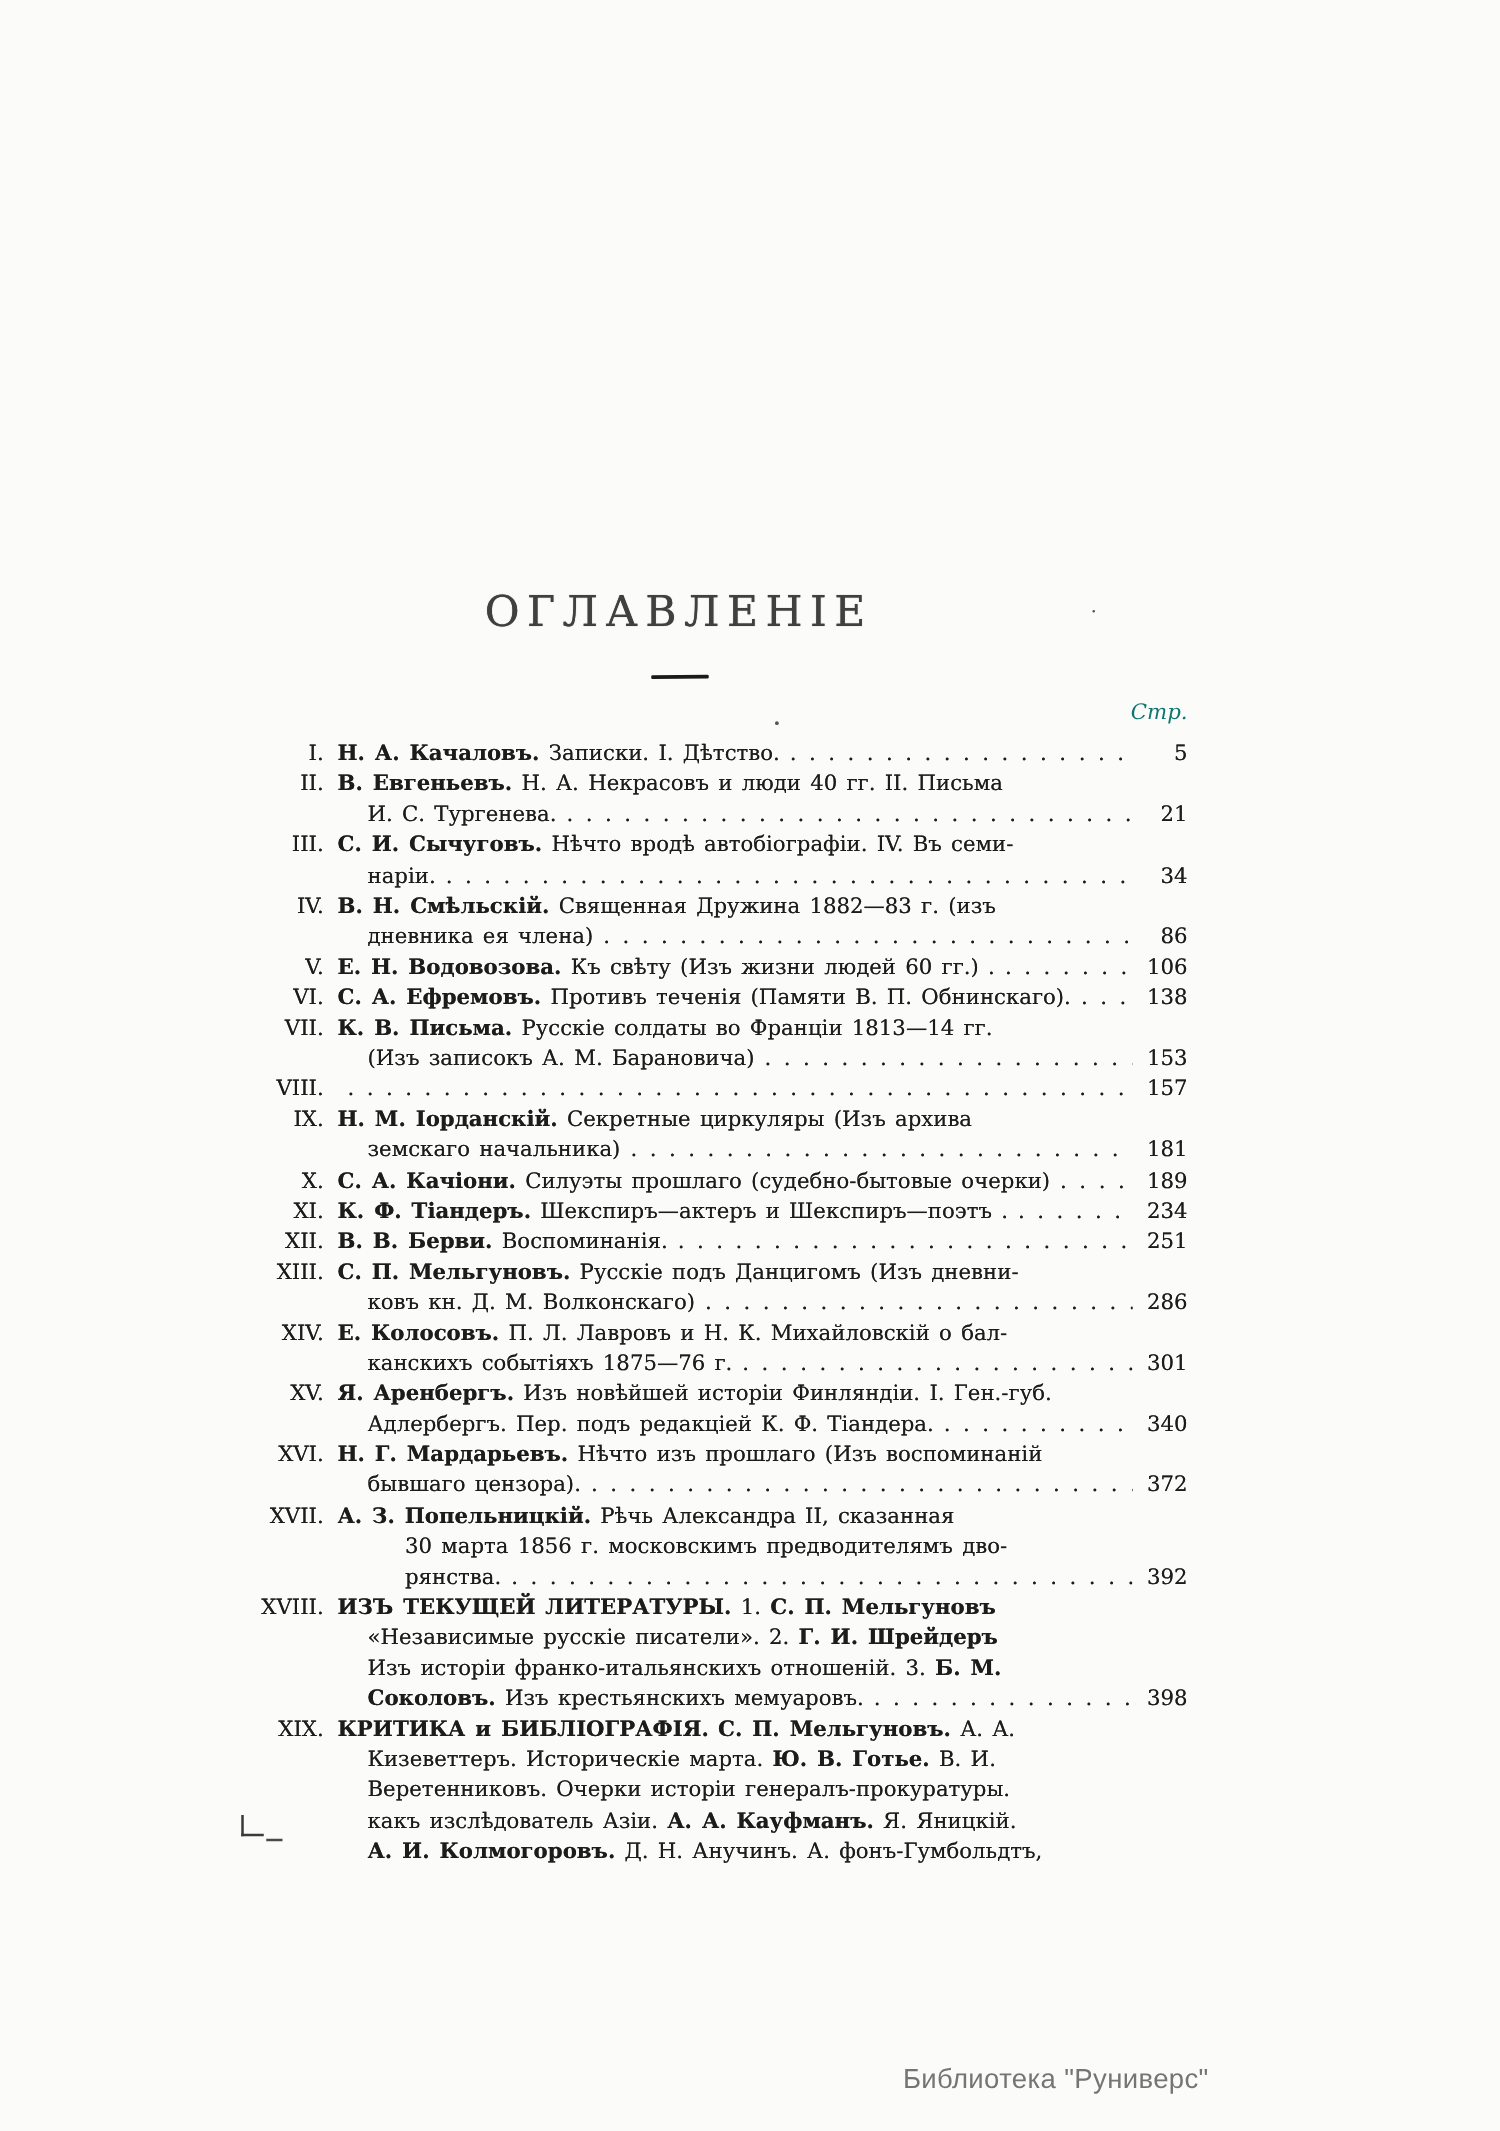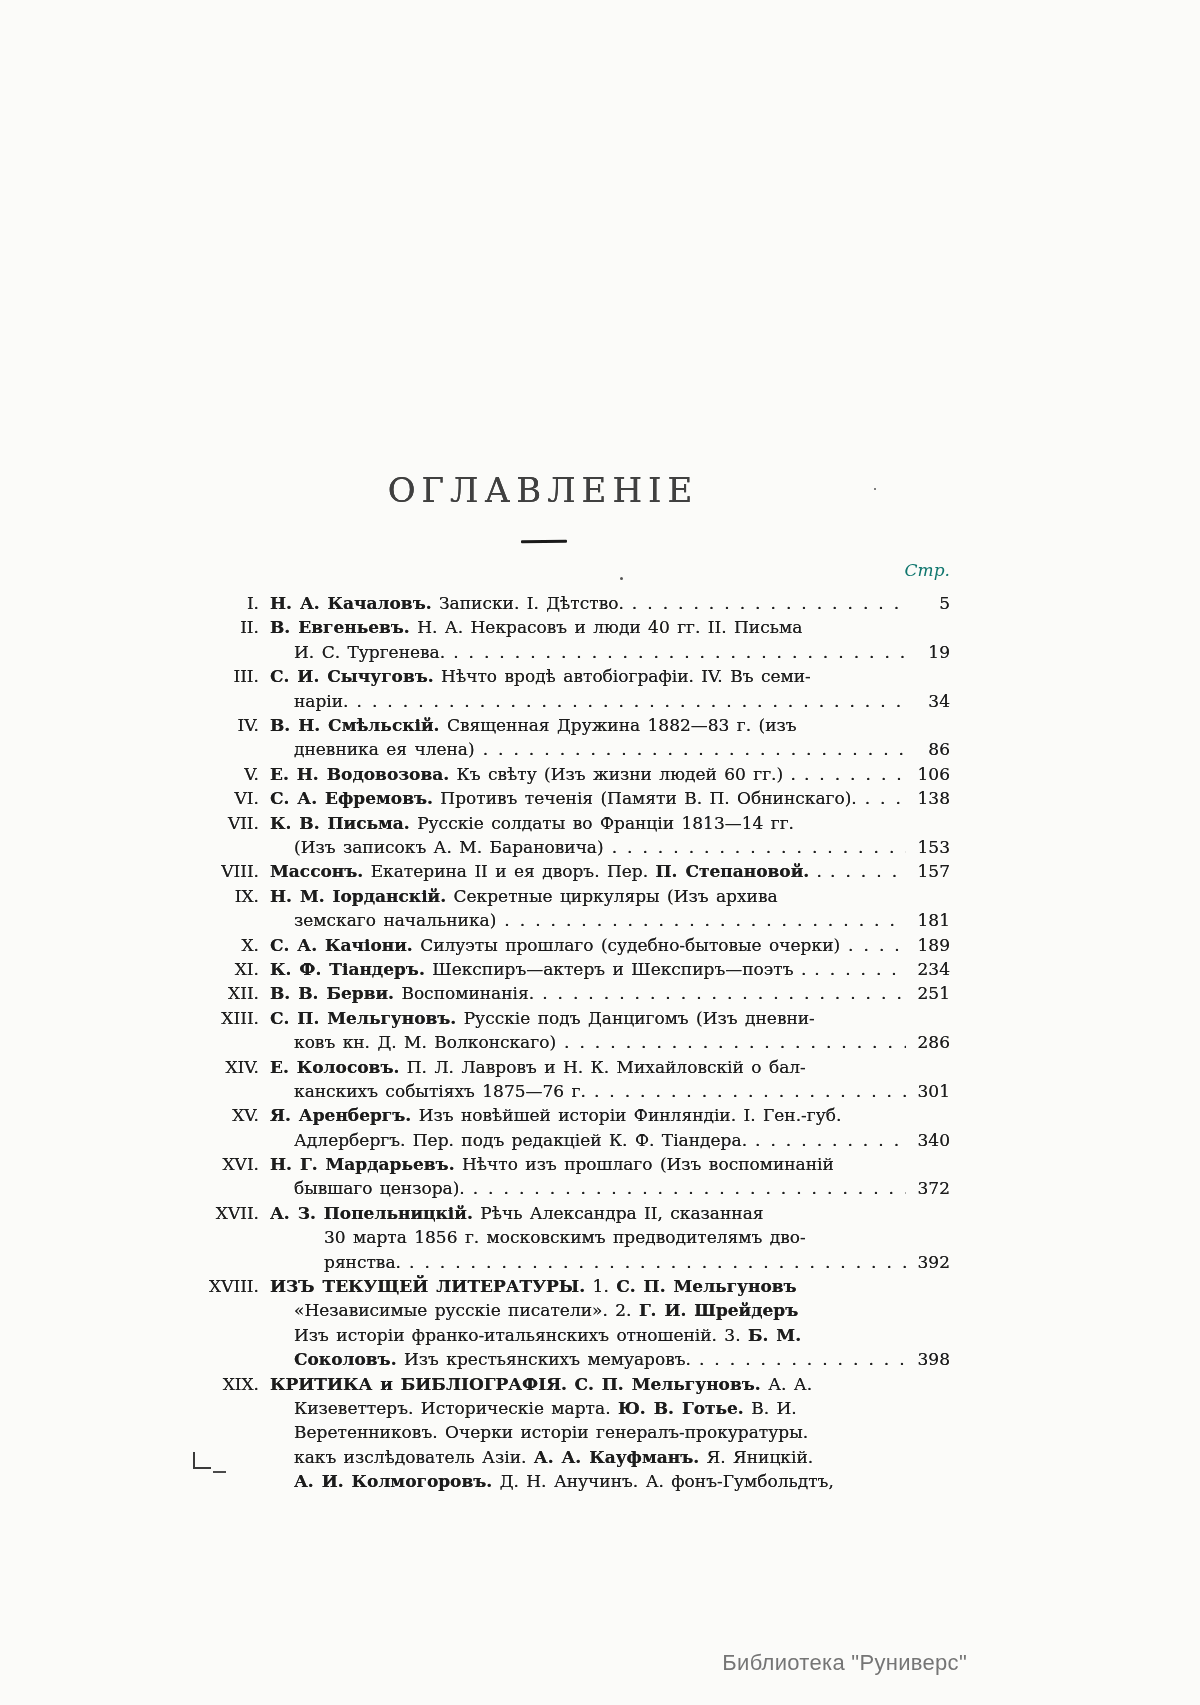--- a/index.html
+++ b/index.html
@@ -130,21 +130,21 @@
       </div>
       <div class="entry">
         <div class="num">II.</div>
         <div class="body">
           <div class="line">
             <span class="txt"><span class="b">В. Евгеньевъ.</span><span> Н. А. Некрасовъ и люди 40 гг. II. Письма</span></span>
           </div>
           <div class="line ind1">
             <span class="txt"><span>И. С. Тургенева.</span></span>
             <span class="leaders">......................................................................</span>
-            <span class="pagenum">19</span>
+            <span class="pagenum">21</span>
           </div>
         </div>
       </div>
       <div class="entry">
         <div class="num">III.</div>
         <div class="body">
           <div class="line">
             <span class="txt"><span class="b">С. И. Сычуговъ.</span><span> Нѣчто вродѣ автобіографіи. IV. Въ семи-</span></span>
           </div>
           <div class="line ind1">
@@ -197,21 +197,20 @@
             <span class="txt"><span>(Изъ записокъ А. М. Барановича)</span></span>
             <span class="leaders">......................................................................</span>
             <span class="pagenum">153</span>
           </div>
         </div>
       </div>
       <div class="entry">
         <div class="num">VIII.</div>
         <div class="body">
           <div class="line">
-            <span class="txt"><span class="b">Массонъ.</span><span> Екатерина II и ея дворъ. Пер. </span><span class="b">П. Степановой.</span><span> .</span></span>
             <span class="leaders">......................................................................</span>
             <span class="pagenum">157</span>
           </div>
         </div>
       </div>
       <div class="entry">
         <div class="num">IX.</div>
         <div class="body">
           <div class="line">
             <span class="txt"><span class="b">Н. М. Іорданскій.</span><span> Секретные циркуляры (Изъ архива</span></span>

